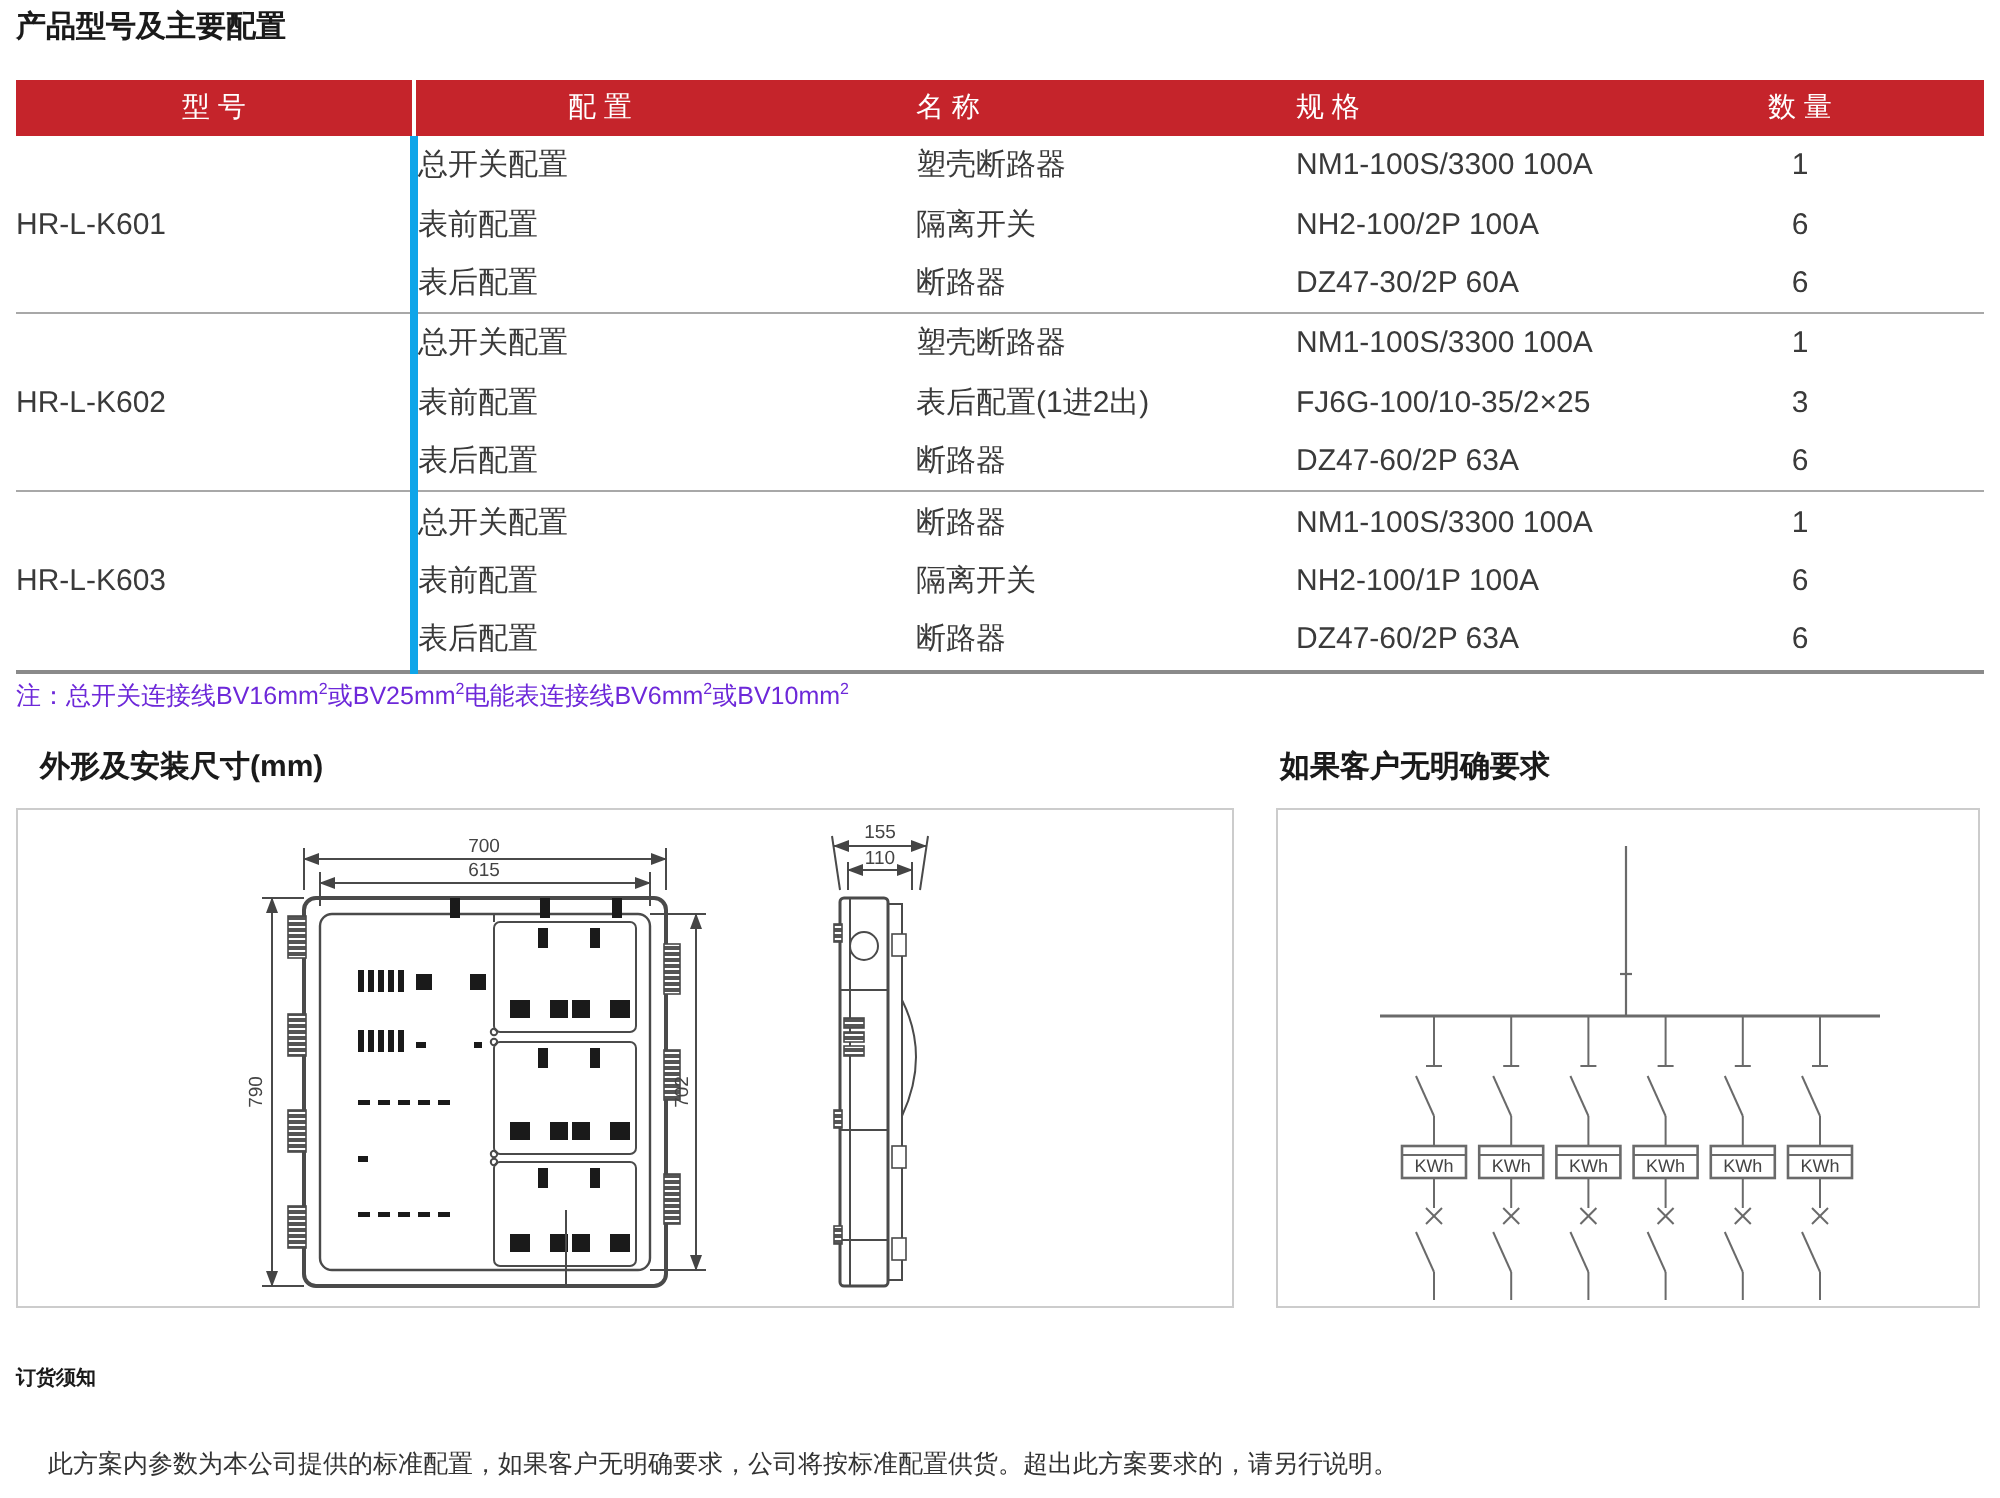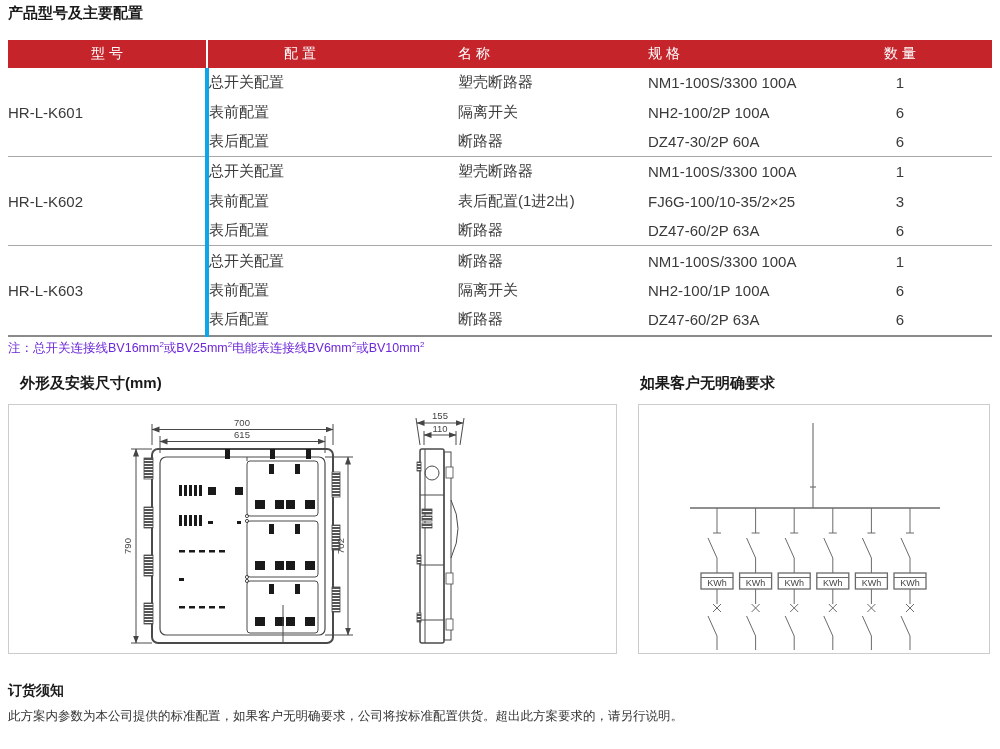--- a/index.html
+++ b/index.html
@@ -25,22 +25,22 @@
 
   .sec-title{position:absolute;margin:0;font-size:15px;font-weight:bold;color:#1a1a1a;}
   .dims-title{left:20px;top:374px;}
   .wiring-title{left:640px;top:374px;}
 
   .panel{position:absolute;top:404px;height:250px;border:1px solid #ccc;background:#fff;box-sizing:border-box;}
   .dims-panel{left:8px;width:609px;}
   .wiring-panel{left:638px;width:352px;}
   .panel svg{display:block;}
 
-  .order-title{position:absolute;left:8px;top:682px;margin:0;font-size:14px;font-weight:bold;color:#1a1a1a;}
-  .order-text{position:absolute;left:8px;top:708px;margin:0;font-size:12.5px;color:#333;}
+  .order-title{position:absolute;left:8px;top:682px;margin:0;font-size:10px;font-weight:bold;color:#1a1a1a;}
+  .order-text{position:absolute;left:8px;top:708px;margin:16px;font-size:12.5px;color:#333;}
 
   svg text{font-family:"Liberation Sans","DejaVu Sans",sans-serif;fill:#444;}
 </style>
 </head>
 <body>
 
 <div class="page">
 
   <h1 class="page-title">产品型号及主要配置</h1>
 

